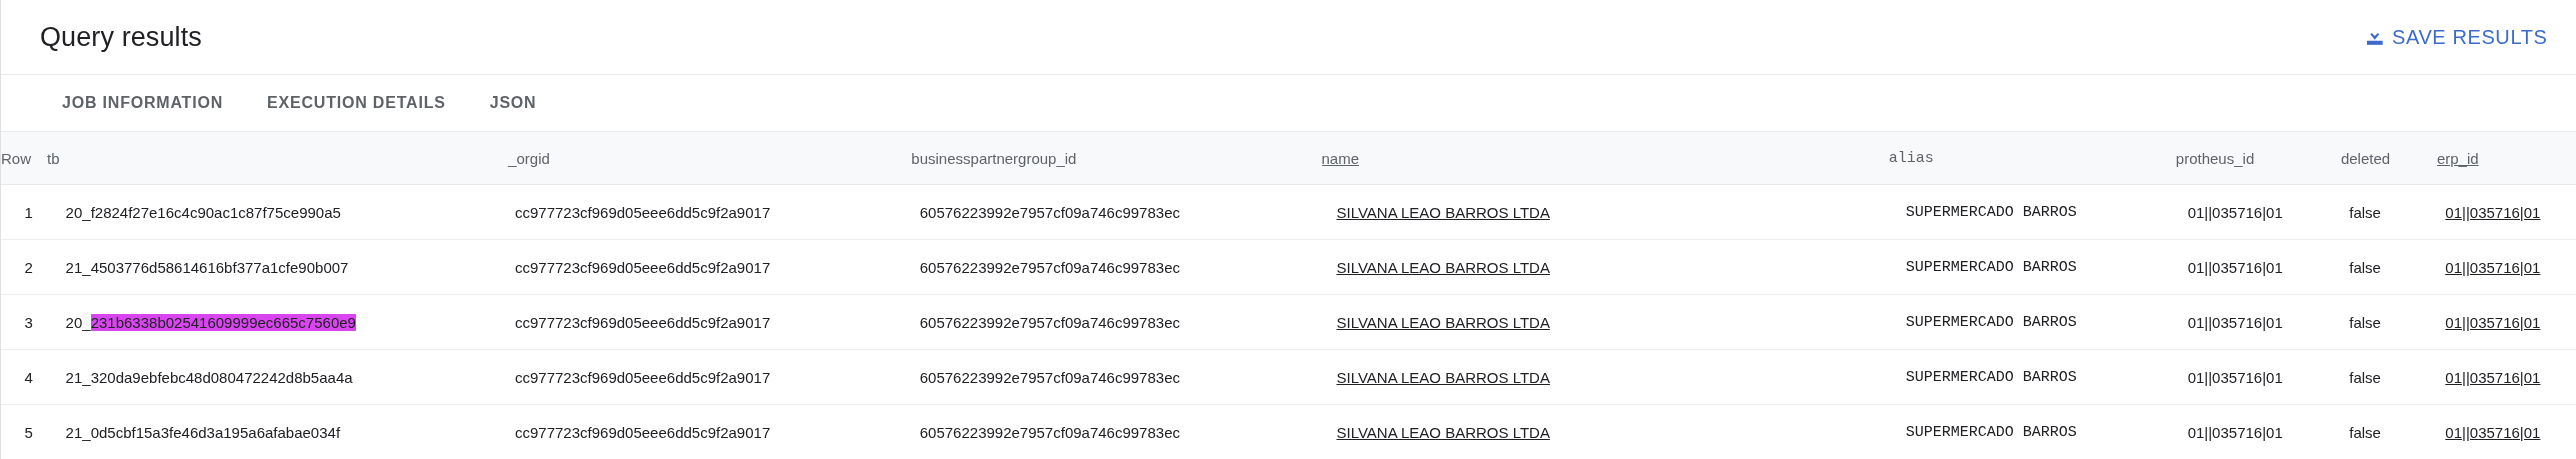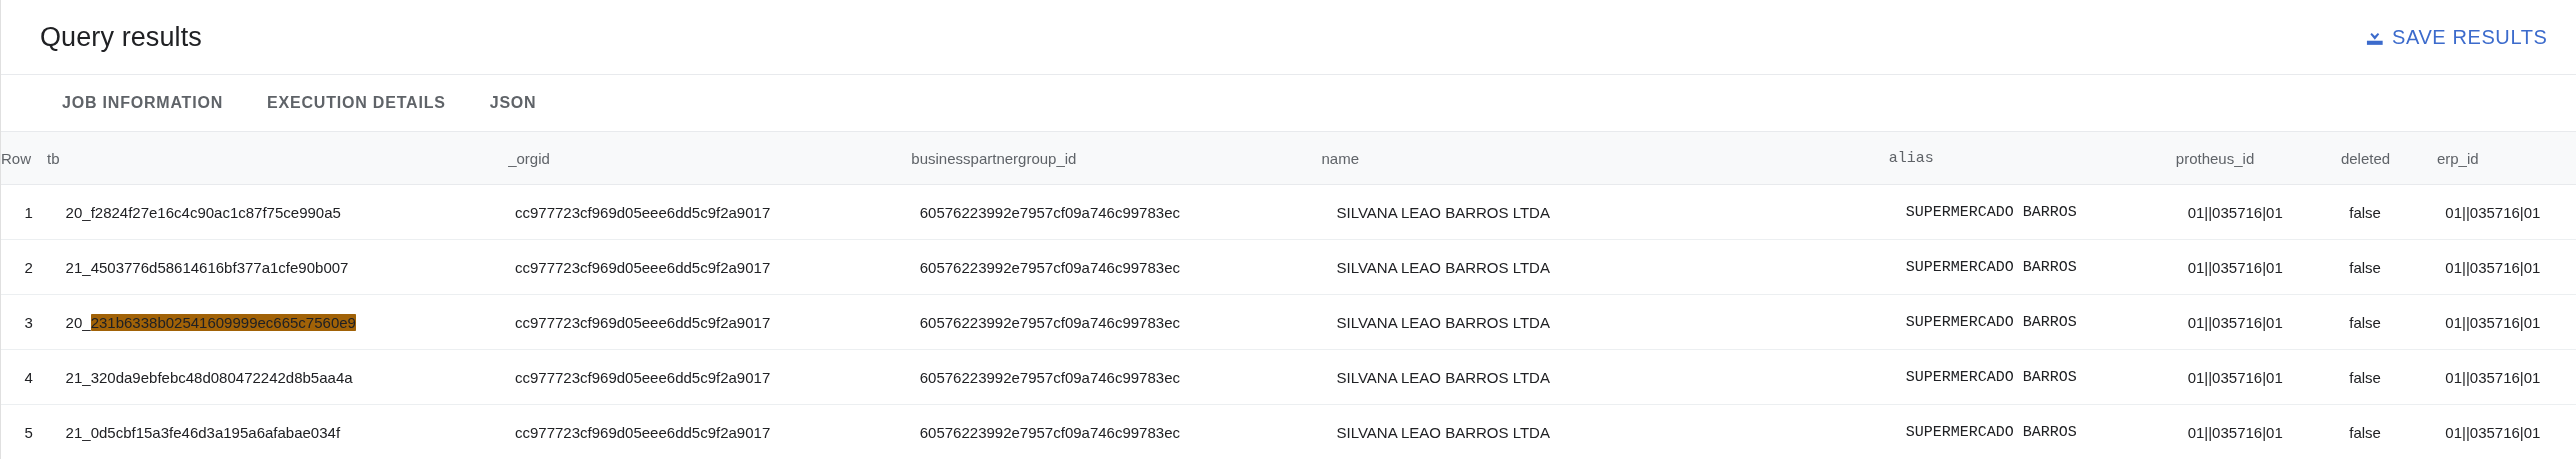--- a/index.html
+++ b/index.html
@@ -130,28 +130,28 @@
     color: #202124;
   }
   table.results tbody tr:last-child td {
     border-bottom: 0.8px solid #eceff1;
   }
 
   .c-row   { width: 46px;  padding-left: 23.6px; }
   .c-tb    { width: 461px; padding-left: 18.6px; }
   .c-orgid { width: 403px; padding-left: 6.8px; }
   .c-bpg   { width: 410px; padding-left: 8.4px; }
-  .c-name  { width: 567px; padding-left: 15px; }
+  .c-name  { width: 567px; padding-left: 15px; text-decoration: underline; }
   .c-alias { width: 287px; padding-left: 17px; font-family: Liberation Mono, monospace; }
   .c-prot  { width: 165px; padding-left: 11.8px; }
   .c-del   { width: 96px; padding-left: 8.4px; }
-  .c-erp   { width: 140px; padding-left: 8.4px; }
+  .c-erp   { width: 140px; padding-left: 8.4px; text-decoration: underline; }
 
   .sel {
-    background: #a16207;
+    background: #d946ef;
     border-radius: 0.8px;
   }
 
   .bottom-fill {
     height: 29px;
     background: #ffffff;
   }
 </style>
 </head>
 <body>

